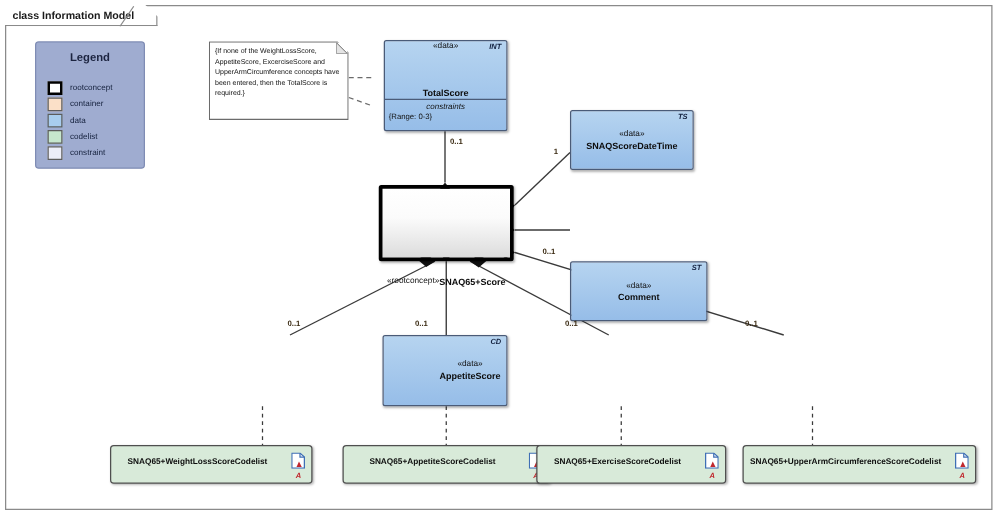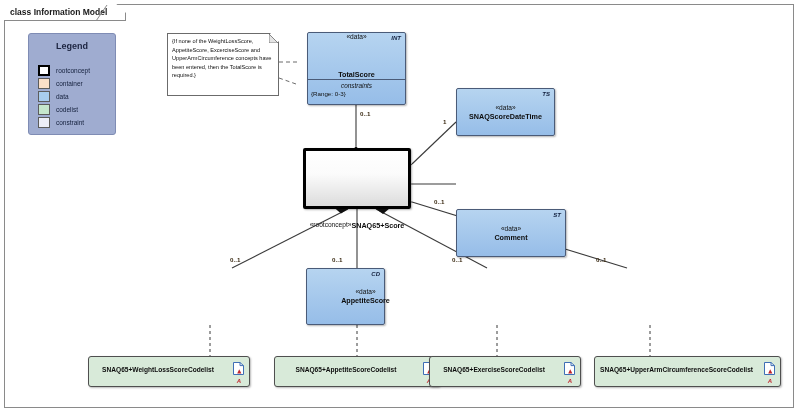--- a/index.html
+++ b/index.html
@@ -364,21 +364,21 @@
 
   <div class="cls" id="rootconcept" style="left:303px; top:148px; width:108px; height:61px;">
     <div class="body">
       <div class="stereo">«rootconcept»</div>
       <div class="nm">SNAQ65+Score</div>
     </div>
   </div>
 
   <div class="mult" style="left:230px; top:256px;">0..1</div>
 
-  <div class="cls data-box" id="appetitescore" style="left:306px; top:268px; width:79px; height:57px;padding-left:40px;">
+  <div class="cls data-box" id="appetitescore" style="left:306px; top:268px; width:100px; height:57px;padding-left:40px;">
     <div class="tcode">CD</div>
     <div class="body">
       <div class="stereo">«data»</div>
       <div class="nm">AppetiteScore</div>
     </div>
   </div>
   <div class="mult" style="left:332px; top:256px;">0..1</div>
 
   <div class="mult" style="left:452px; top:256px;">0..1</div>
 

